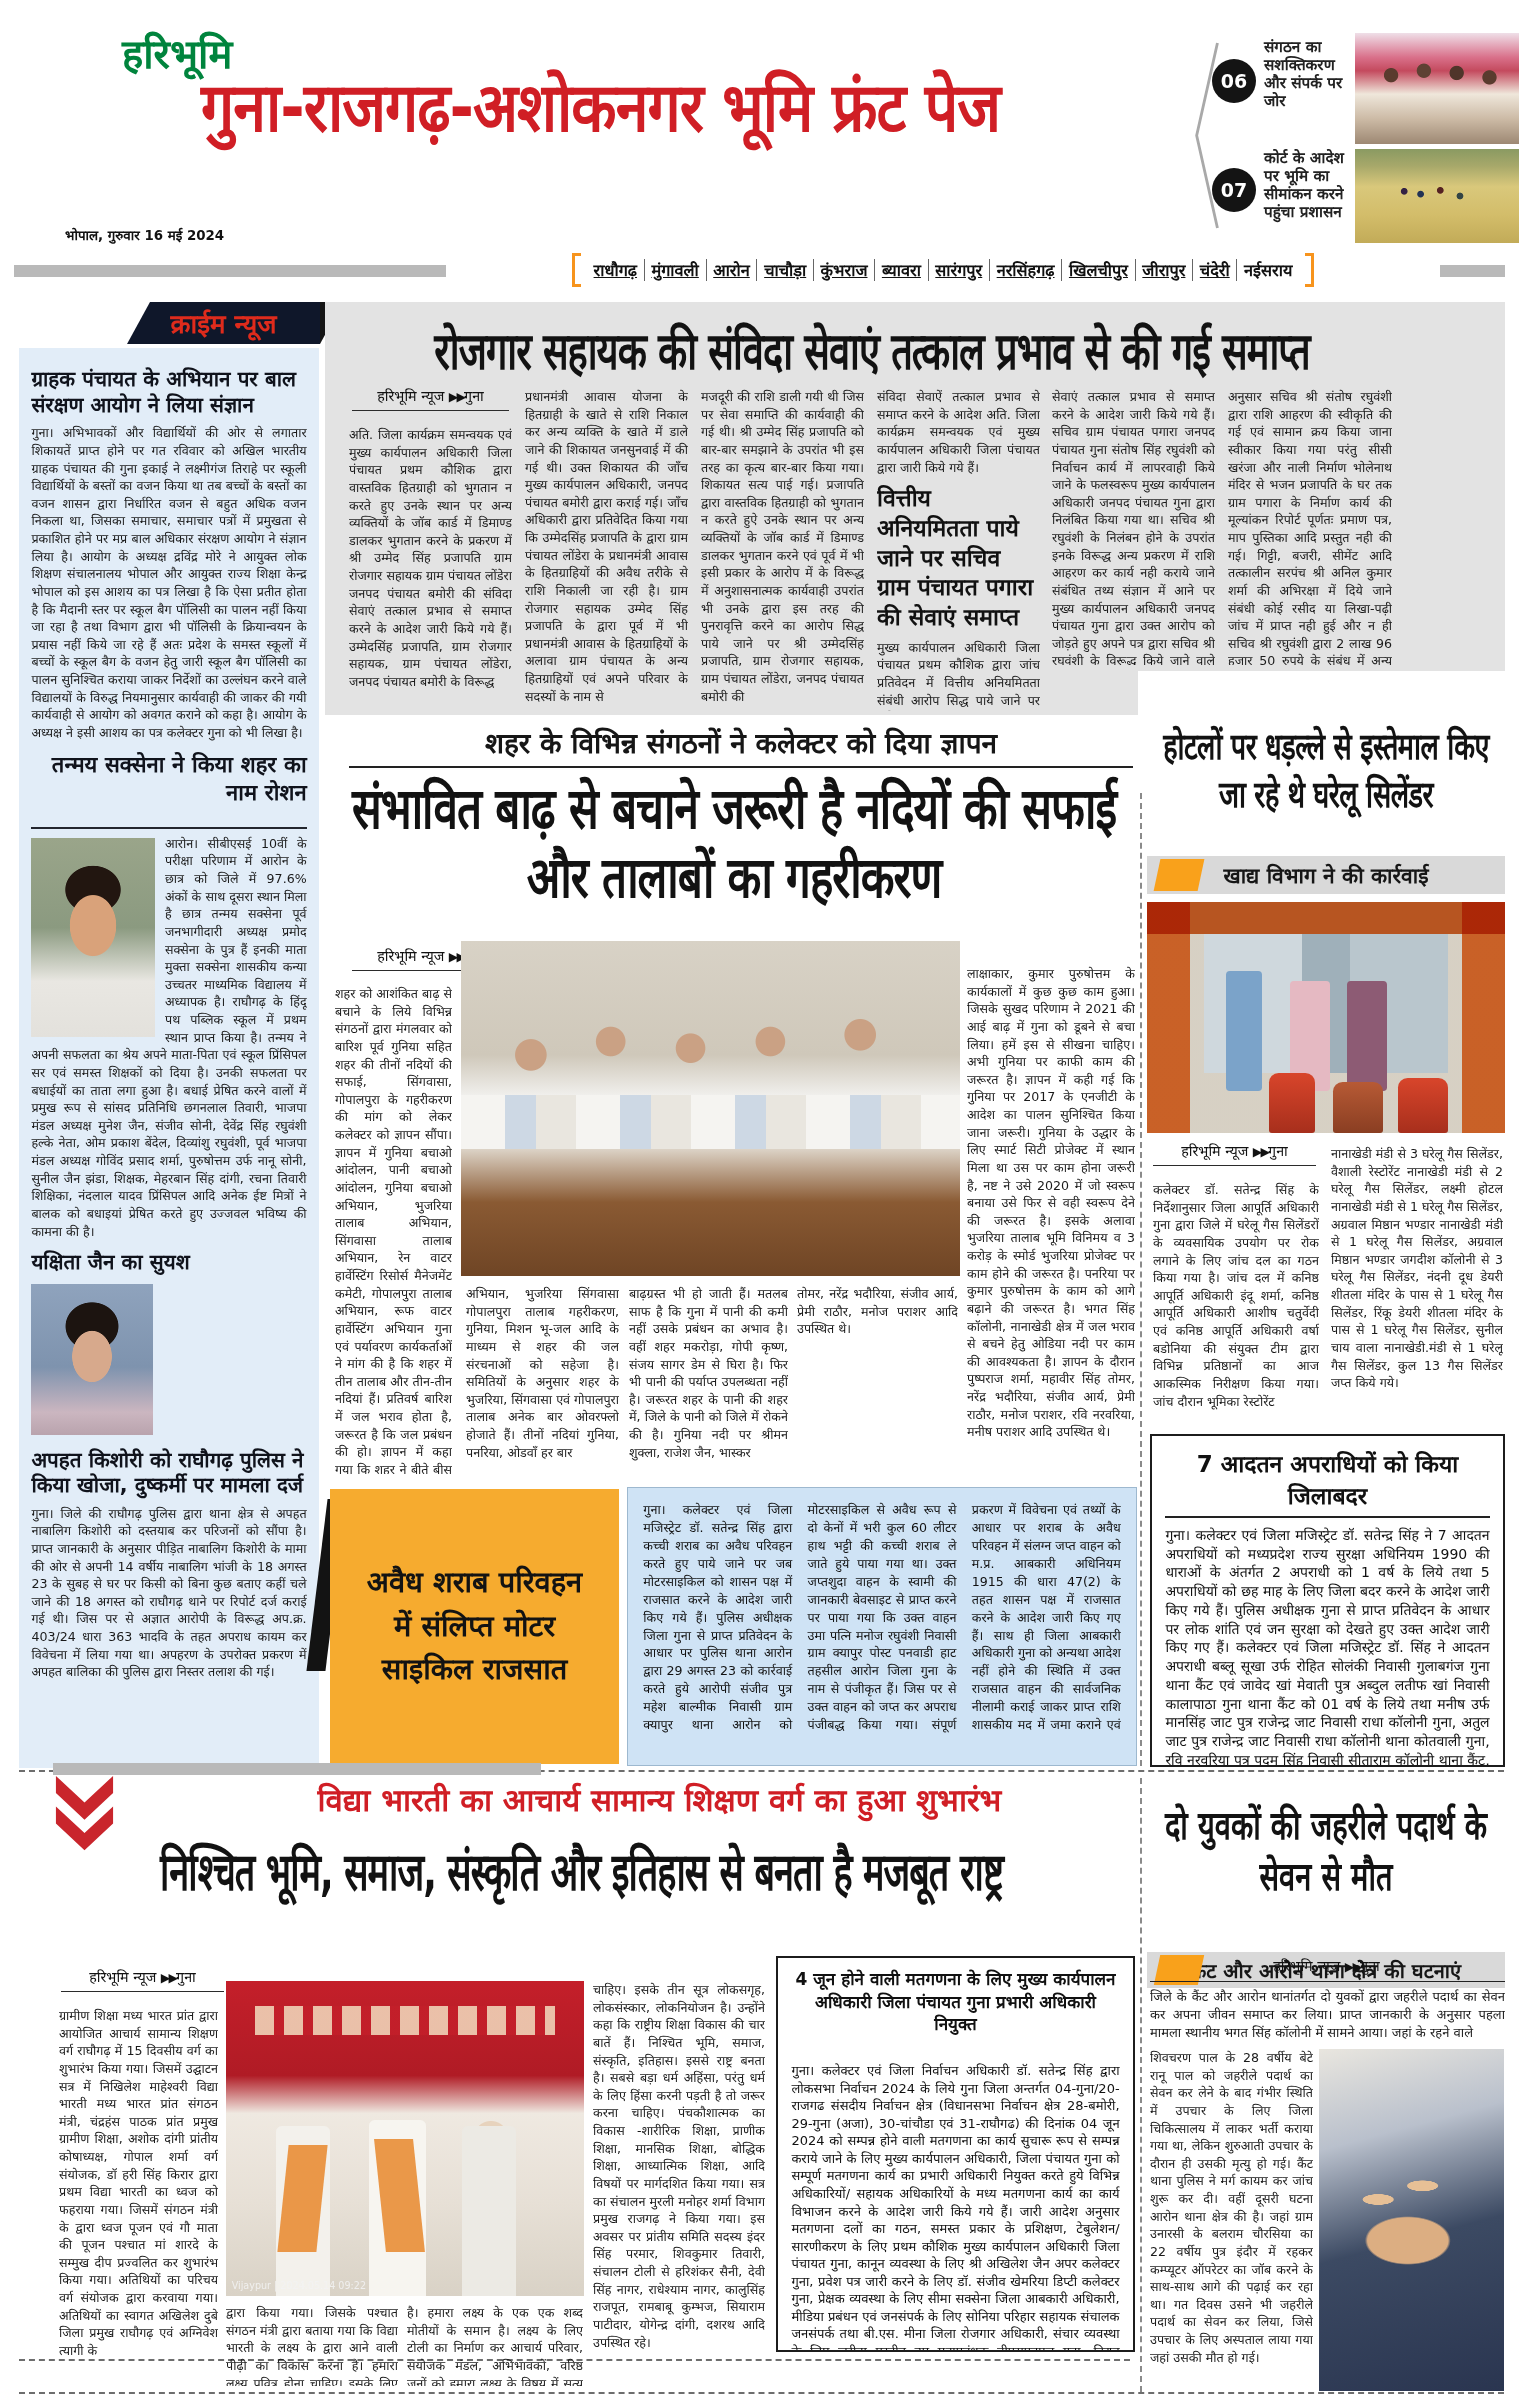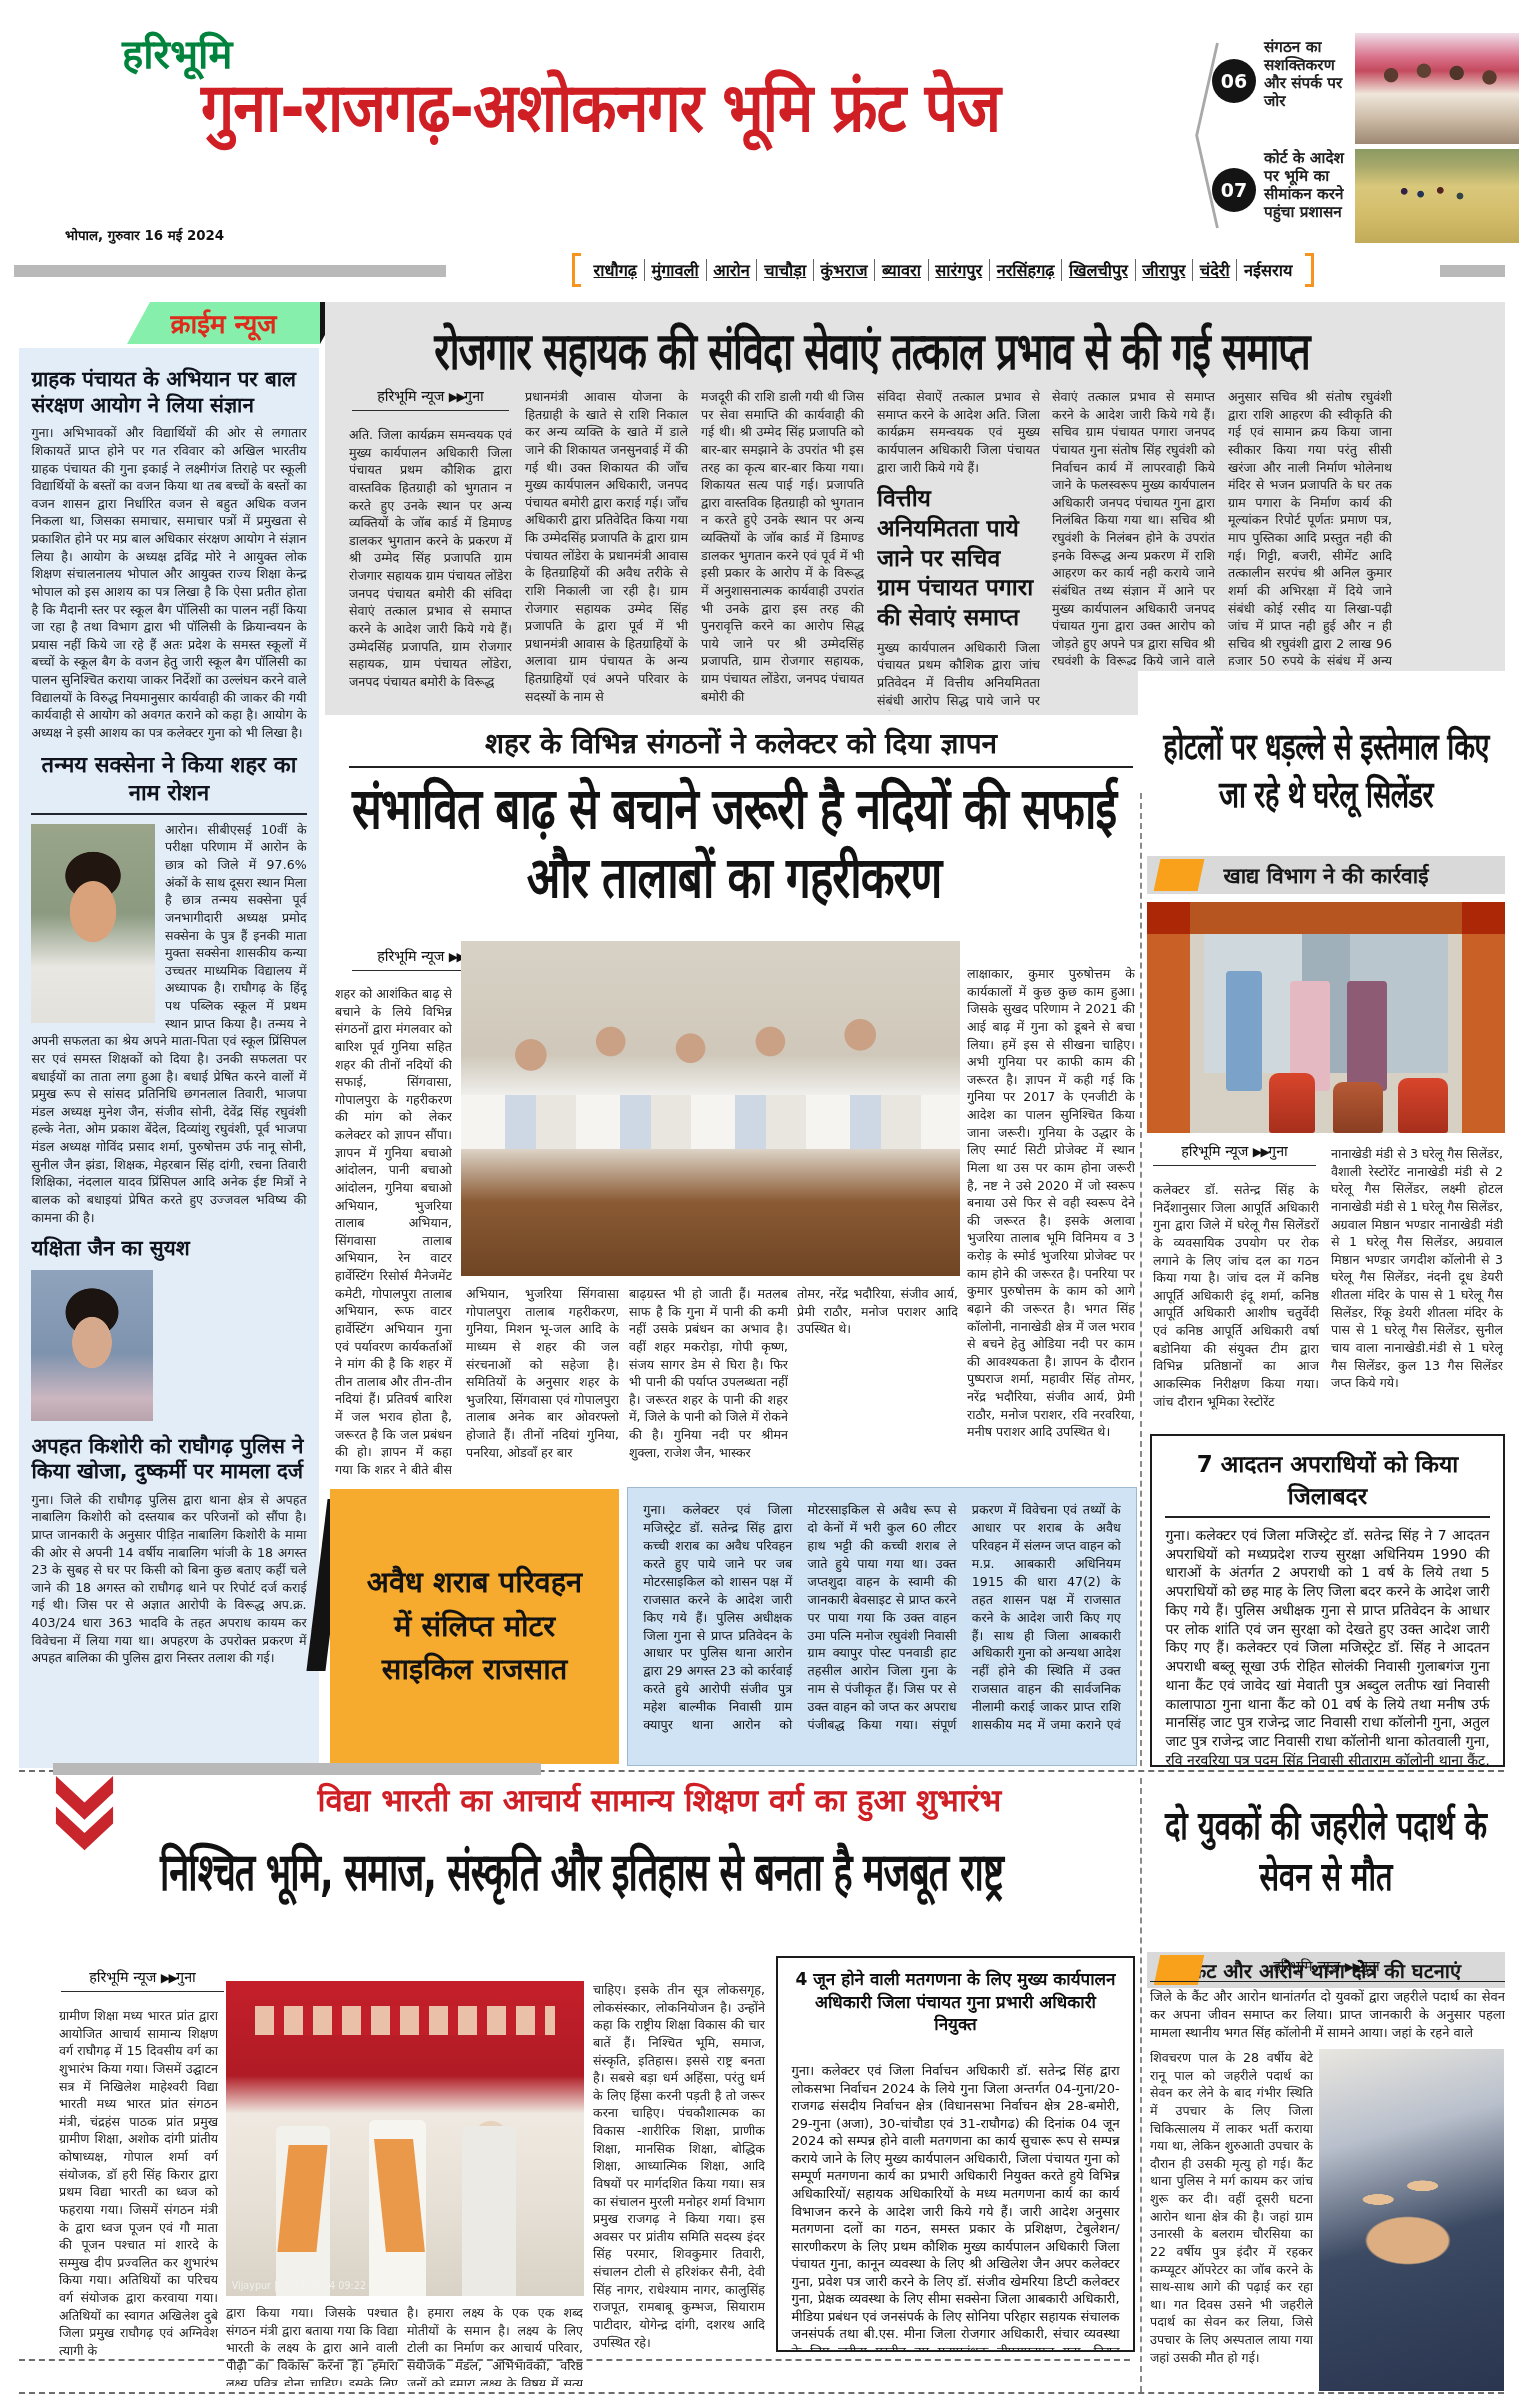--- a/index.html
+++ b/index.html
@@ -20,25 +20,25 @@
   
   .graybar{background:#b9b9b9;height:11.5px;}
   .nav-strip{display:flex;align-items:center;justify-content:center;gap:5.7px;}
   .nav-bracket{width:9.6px;height:34px;border:3.8px solid #f7941d;}
   .nav-bracket.l{border-right:none;}
   .nav-bracket.r{border-left:none;}
   .nav-items{display:flex;align-items:center;}
   .nav-item{font-size:16.3px;font-weight:bold;color:#111;padding:0 6.7px;white-space:nowrap;}
   .nav-item:not(:last-child){border-right:1.4px solid #666;text-decoration:underline;}
   
-  .crime-banner{background:#86efac;color:#df2b1c;font-size:26px;font-weight:bold;display:flex;align-items:center;justify-content:center;clip-path:polygon(23px 0,100% 0,100% 100%,0 100%);}
+  .crime-banner{background:#0f172a;color:#df2b1c;font-size:26px;font-weight:bold;display:flex;align-items:center;justify-content:center;clip-path:polygon(23px 0,100% 0,100% 100%,0 100%);}
   .crime-wedge{width:0;height:0;border-top:42px solid #151515;border-right:23px solid transparent;}
   .rail{background:#e2edf8;padding:11.5px 12.4px;overflow:hidden;}
   .rail h3{margin:7.6px 0 5.7px 0;font-size:20.6px;line-height:1.25;color:#10131c;}
-  .rail h3.center{text-align:center;font-size:22px;border-bottom:2.4px solid #23262e;padding-bottom:7px;}
+  .rail h3.center{text-align:right;font-size:22px;border-bottom:2.4px solid #23262e;padding-bottom:21px;}
   .rail p{margin:0 0 9.6px 0;}
   .pf{float:left;margin:2.9px 9.6px 2.9px 0;position:relative;overflow:hidden;}
   
   .graypanel{background:#e3e3e3;}
   .lead-headline{font-weight:bold;font-size:38px;white-space:nowrap;text-align:center;letter-spacing:-1px;transform:scaleY(1.35);transform-origin:top center;color:#121212;}
   .colblock{position:absolute;overflow:hidden;}
   .subhead-inline{font-size:23px;font-weight:bold;line-height:1.3;margin:7.6px 0 5.7px 0;color:#111;}
   
   .kicker{font-weight:bold;font-size:28px;text-align:center;border-bottom:2.4px solid #222;padding-bottom:4.8px;color:#161616;}
   .flood-headline{font-weight:bold;font-size:44px;line-height:1.22;text-align:center;transform:scaleY(1.28);transform-origin:top center;color:#121212;letter-spacing:-1px;}

